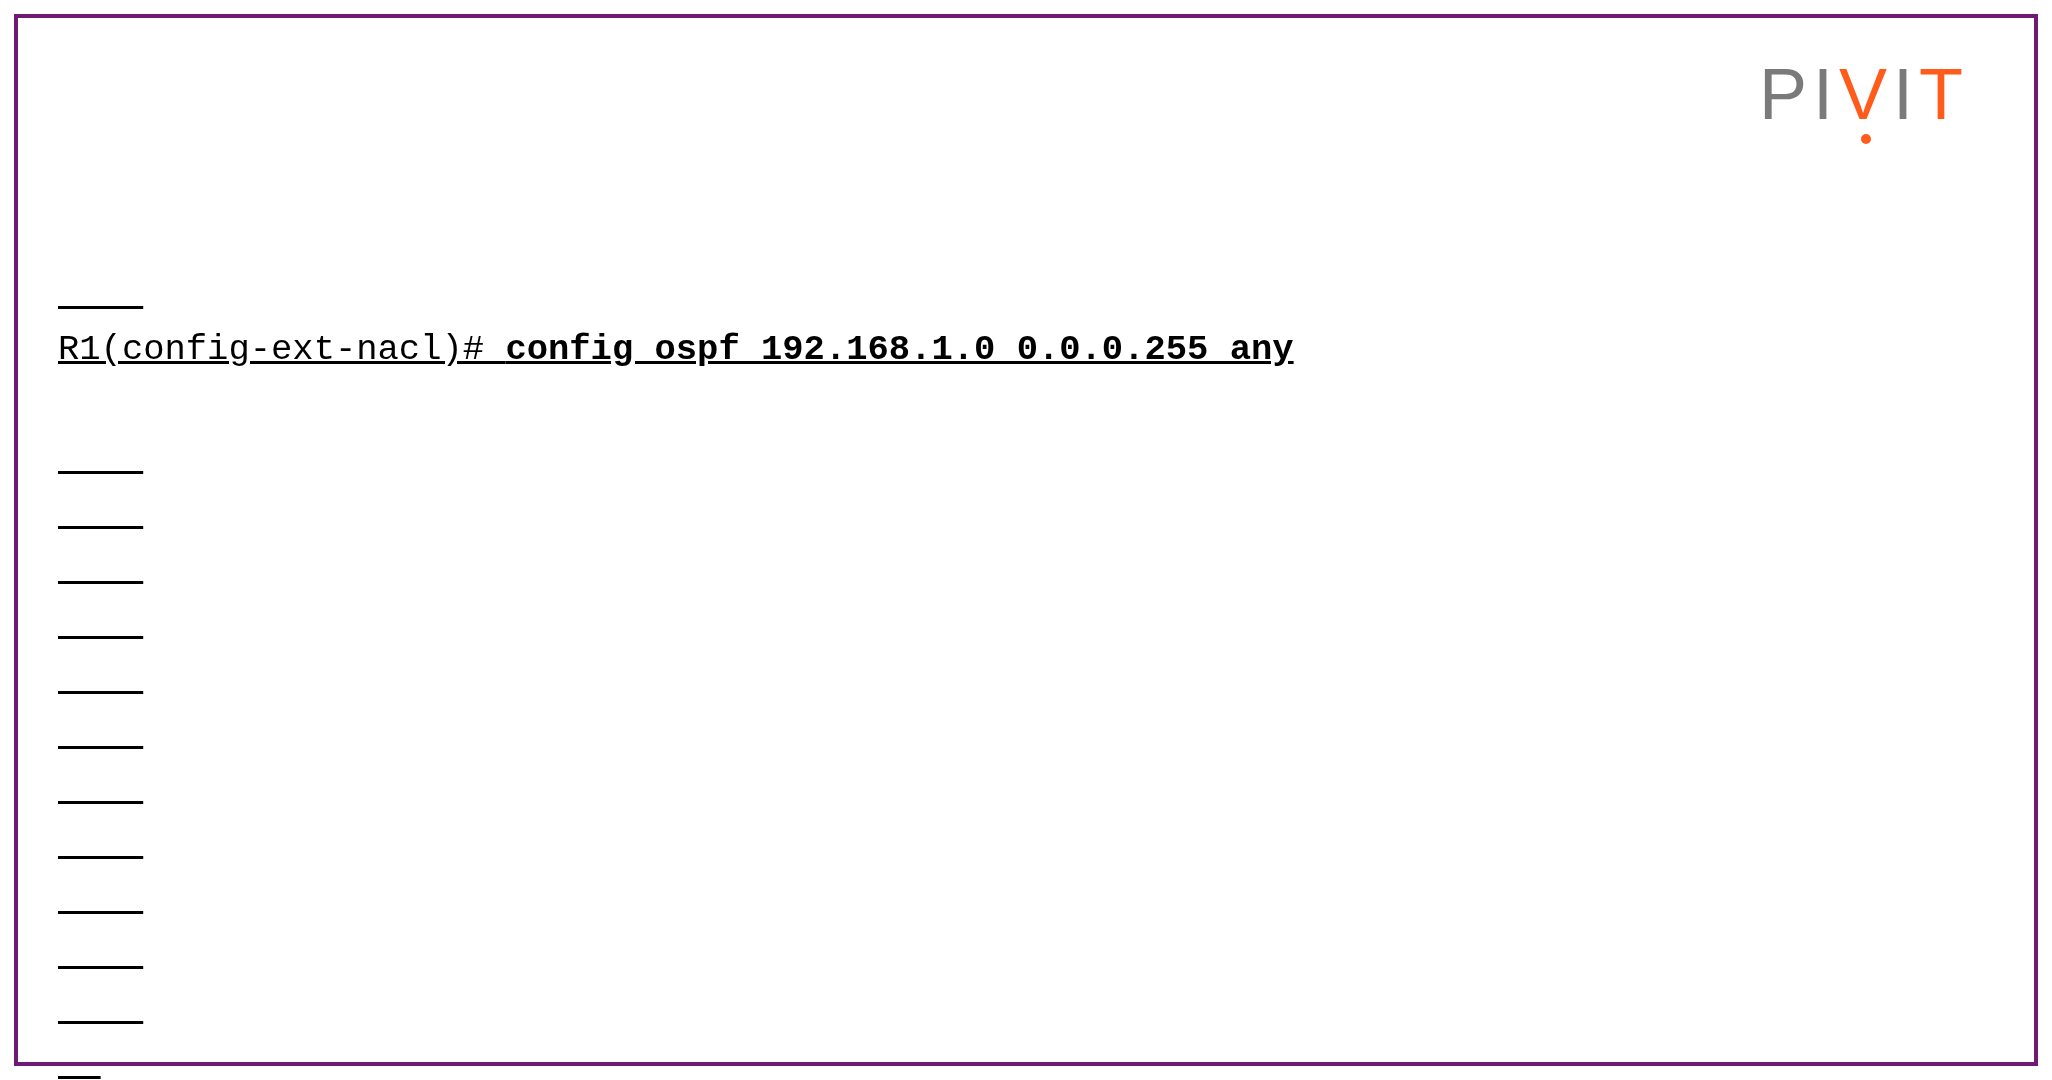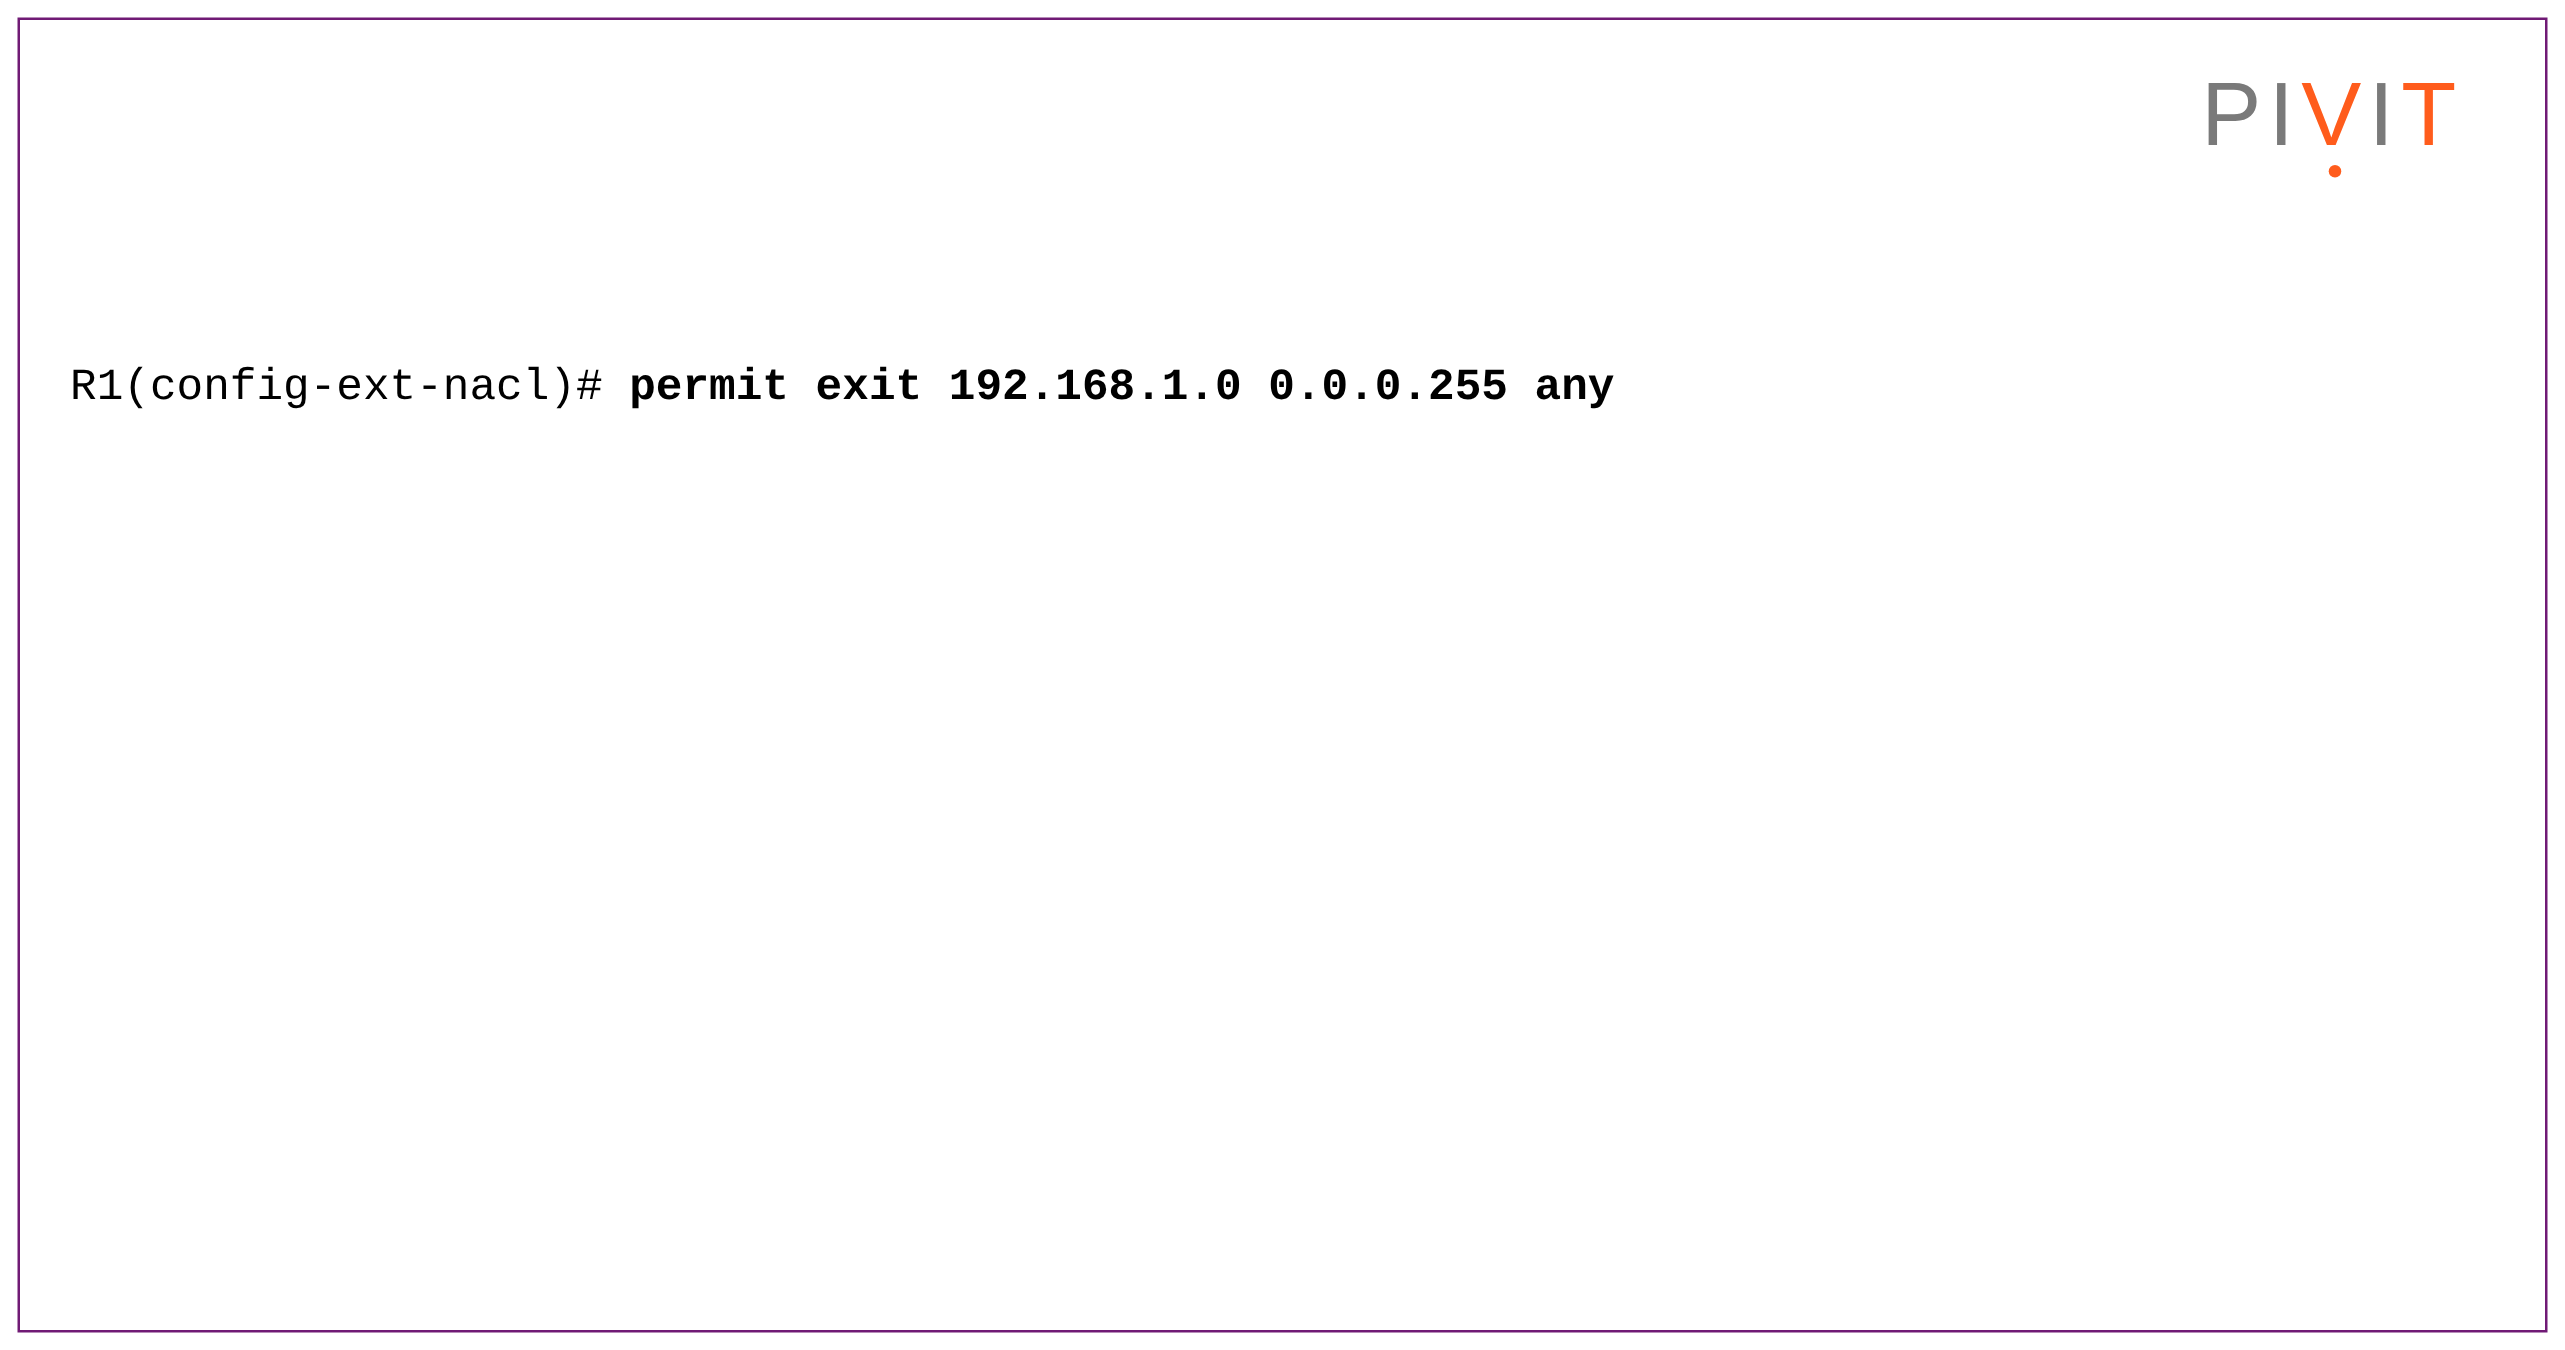--- a/index.html
+++ b/index.html
@@ -9,24 +9,25 @@
     }
     body {
       width: 2052px;
       height: 1080px;
       background: white;
       padding: 14px;
     }
     .frame {
       width: 100%;
       height: 100%;
-      border: 2px solid #701a75;
+      border: 4px solid #701a75;
       position: relative;
-      padding: 26px 40px;
+      padding: 64px 40px;
       background: white;
+      text-decoration: underline;
     }
     .logo {
       position: absolute;
       top: 40px;
       right: 65px;
       font-family: Arial, Helvetica, sans-serif;
       font-size: 72px;
       font-weight: 400;
       letter-spacing: 6px;
       line-height: 1;
@@ -71,21 +72,21 @@
   </style>
 </head>
 <body>
 
 <div class="frame">
   <div class="logo">
     <span class="grey">P</span><span class="grey">I</span><span class="v-wrap"><span class="orange">V</span><span class="dot"></span></span><span class="grey">I</span><span class="orange">T</span>
   </div>
 
   <div class="terminal">
-    <span class="line"><span class="prompt">R1(config-ext-nacl)# </span><span class="cmd">permit exit 192.168.1.0 0.0.0.255 any</span></span>
+    <span class="line"><span class="prompt">R1(config-ext-nacl)# </span><span class="cmd">config ospf 192.168.1.0 0.0.0.255 any</span></span>
     
     
     
     
     
     
     
     
     
     

